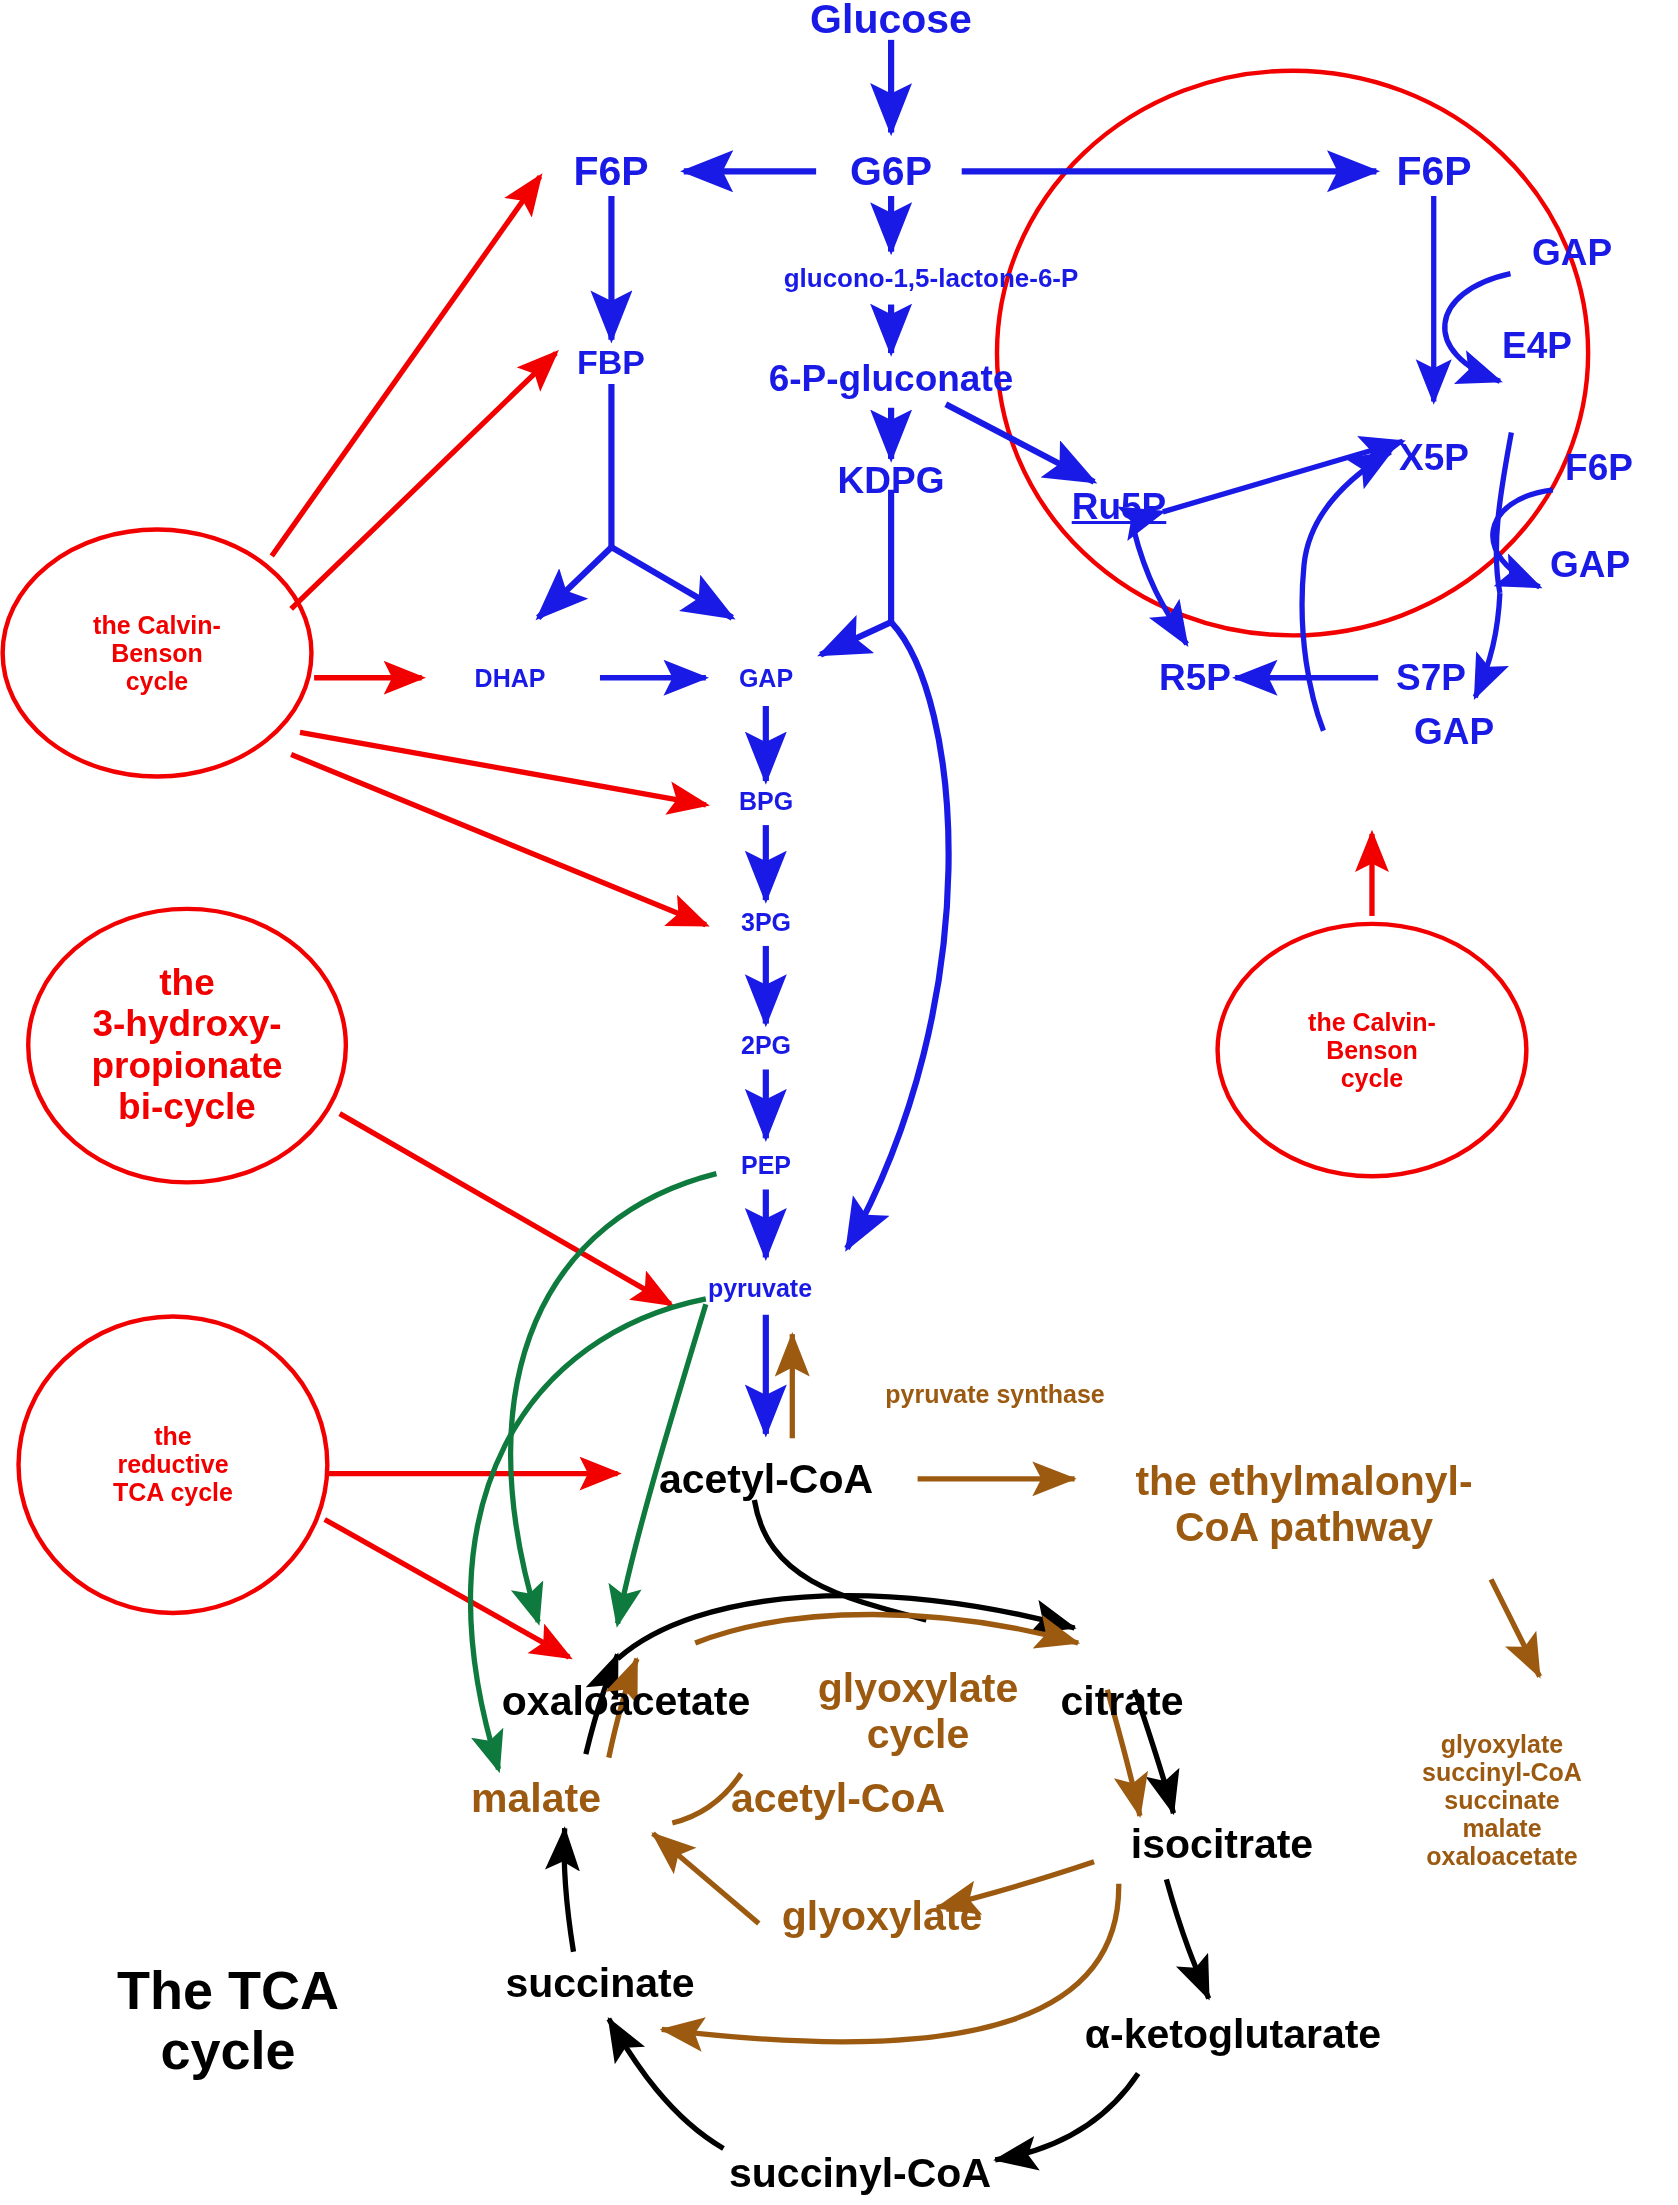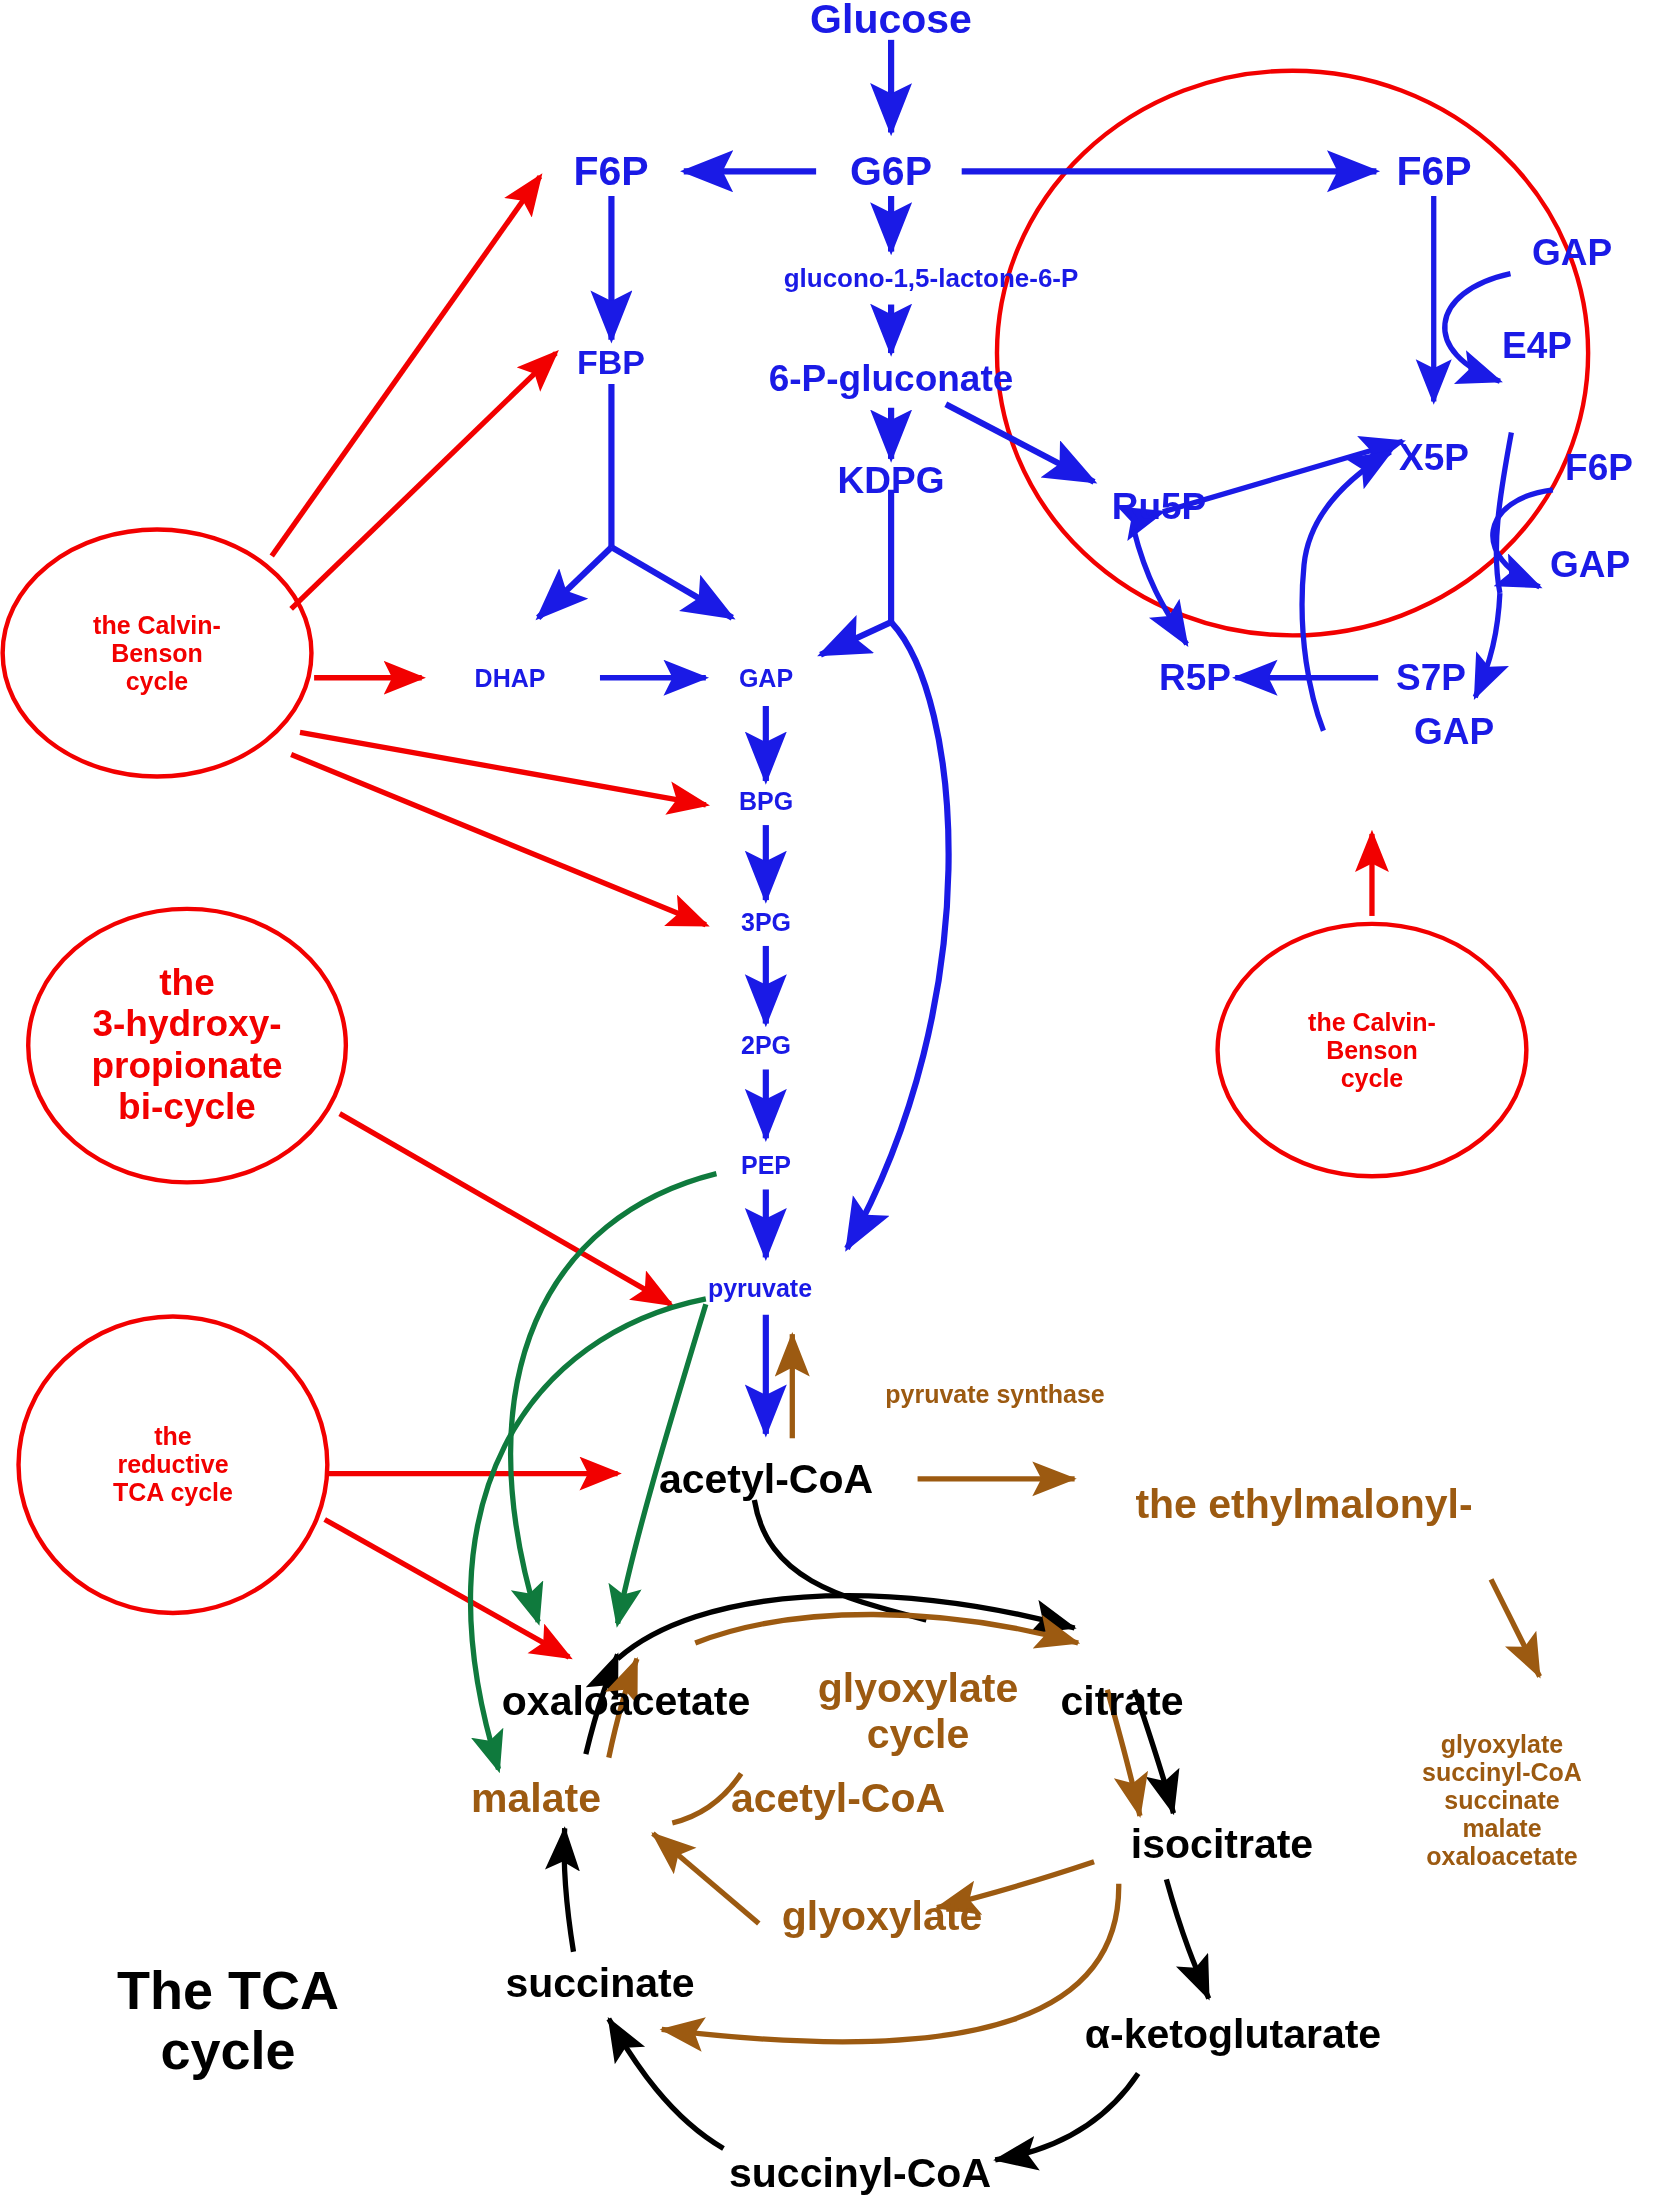--- a/index.html
+++ b/index.html
@@ -204,21 +204,21 @@
   <div class="node blue f-42" style="left:891px; top:481px;">KDPG</div>
   <div class="node blue f-44" style="left:510px; top:678px;">DHAP</div>
   <div class="node blue f-44" style="left:766px; top:678px;">GAP</div>
   <div class="node blue f-44" style="left:766px; top:801px;">BPG</div>
   <div class="node blue f-44" style="left:766px; top:922px;">3PG</div>
   <div class="node blue f-44" style="left:766px; top:1045px;">2PG</div>
   <div class="node blue f-44" style="left:766px; top:1165px;">PEP</div>
   <div class="node blue f-44" style="left:760px; top:1288px;">pyruvate</div>
   <div class="node black f-46" style="left:766px; top:1479px;">acetyl-CoA</div>
 
-  <div class="node blue f-42" style="left:1159px; top:507px;">Ru5P</div>
+  <div class="node blue f-42" style="left:1119px; top:507px;text-decoration:underline;">Ru5P</div>
   <div class="node blue f-42" style="left:1434px; top:426px;margin-top:32px;">X5P</div>
   <div class="node blue f-42" style="left:1195px; top:678px;">R5P</div>
   <div class="node blue f-42" style="left:1431px; top:678px;">S7P</div>
   <div class="node blue f-42" style="left:1537px; top:346px;">E4P</div>
   <div class="node blue f-42" style="left:1572px; top:253px;">GAP</div>
   <div class="node blue f-42" style="left:1599px; top:468px;">F6P</div>
   <div class="node blue f-42" style="left:1590px; top:565px;">GAP</div>
   <div class="node blue f-42" style="left:1454px; top:732px;">GAP</div>
 
   <div class="node black f-46" style="left:626px; top:1701px;">oxaloacetate</div>
@@ -238,20 +238,21 @@
 
   <div class="node black f-48 multi" style="left:228px; top:2020px;">
     <span class="stack">The TCA</span>
     <span class="stack">cycle</span>
   </div>
 
   <div class="node brown f-44" style="left:995px; top:1394px;">pyruvate synthase</div>
 
   <div class="node brown f-46 multi" style="left:1304px; top:1505px;">
     <span class="stack">the ethylmalonyl-</span>
+    <span class="stack">CoA pathway</span>
   </div>
 
   <div class="node brown f-44 multi" style="left:1502px; top:1800px;">
     <span class="stack">glyoxylate</span>
     <span class="stack">succinyl-CoA</span>
     <span class="stack">succinate</span>
     <span class="stack">malate</span>
     <span class="stack">oxaloacetate</span>
   </div>
 

